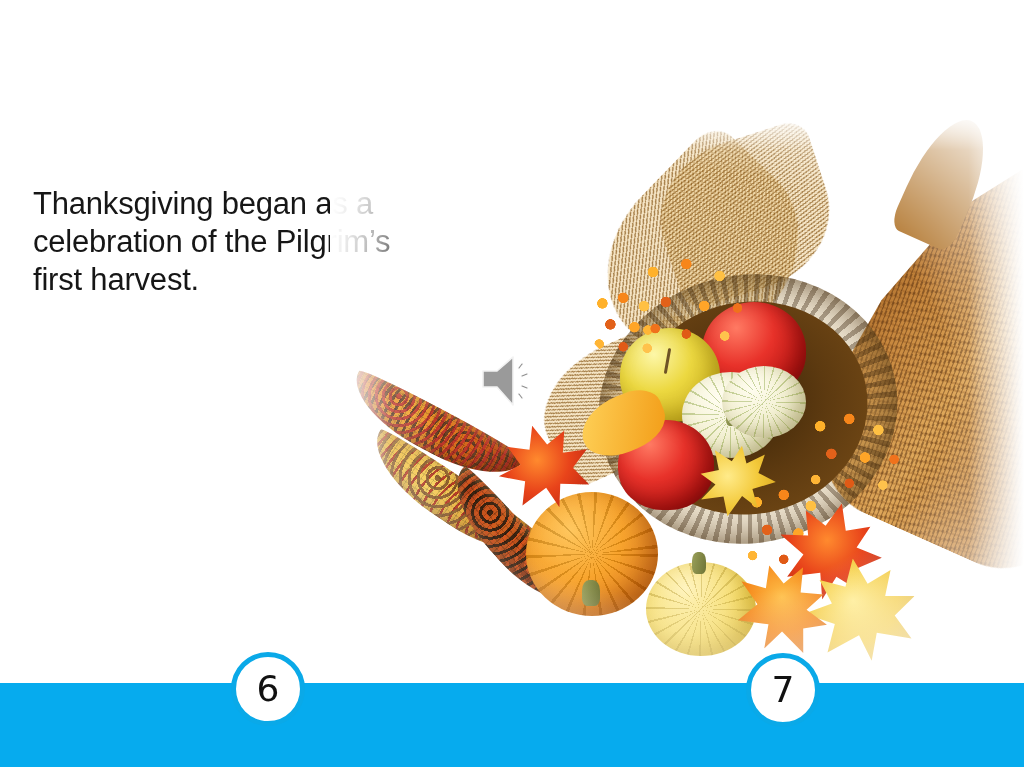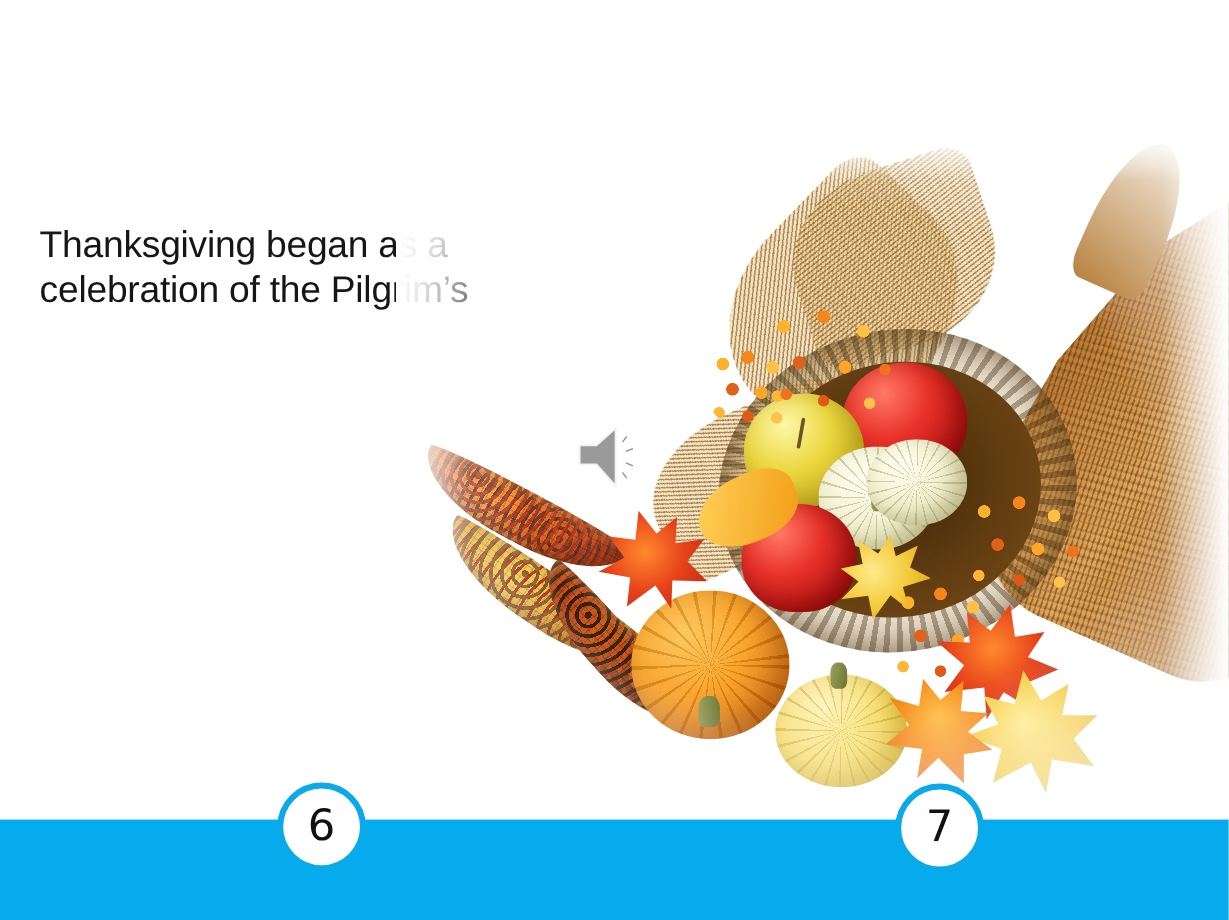--- a/index.html
+++ b/index.html
@@ -252,20 +252,21 @@
 </head>
 <body>
 
 <div id="slide-viewer">
 
   <div id="slide-canvas">
 
     <div id="slide-text">
       <span class="tline">Thanksgiving began as a</span>
       <span class="tline">celebration of the Pilgrim’s</span>
+      <span class="tline">first harvest.</span>
     </div>
 
     <div id="cornucopia-photo">
 
       <div class="ph straw" style="left:210px; top:230px; width:180px; height:120px; --a:22deg; transform:rotate(-24deg);"></div>
       <div class="ph straw" style="left:268px; top:60px; width:210px; height:170px; --a:-38deg; transform:rotate(-46deg);"></div>
       <div class="ph straw" style="left:330px; top:30px; width:170px; height:150px; --a:-20deg; transform:rotate(-18deg);"></div>
 
       <div class="ph horn-cone"></div>
       <div class="ph horn-tip"></div>

